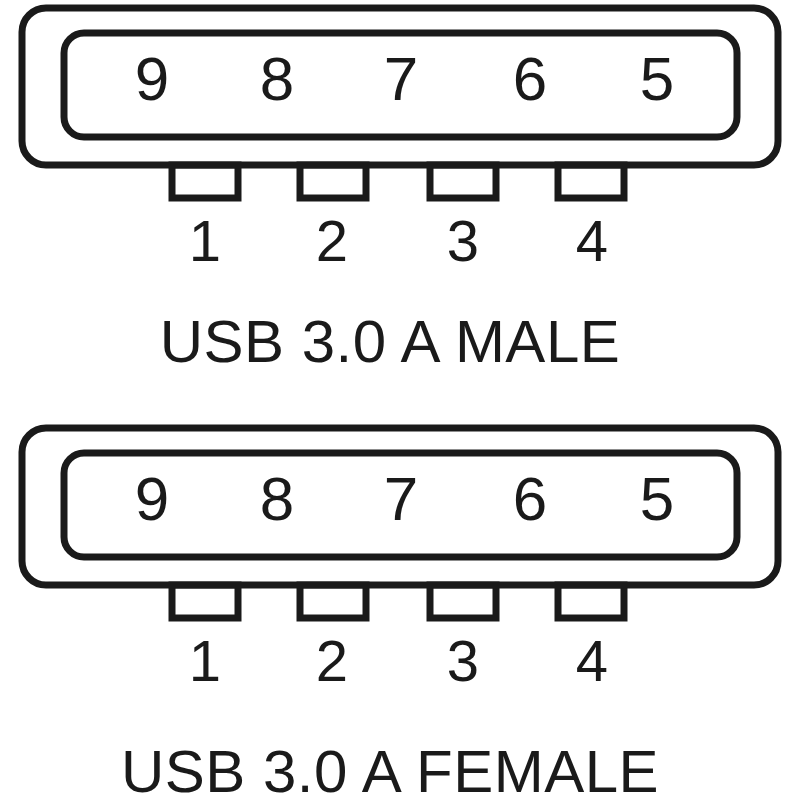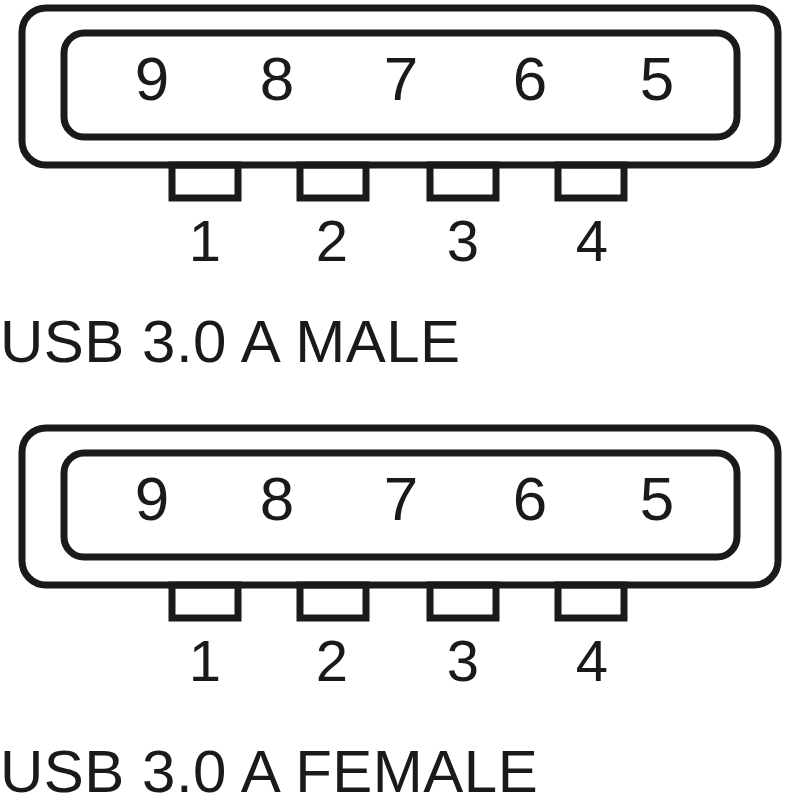--- a/index.html
+++ b/index.html
@@ -57,27 +57,29 @@
     top: 212px;
     width: 70px;
     margin-left: -35px;
   }
 
   
   .caption {
     position: absolute;
     left: 0;
     width: 696px;
+    text-align: center;
     font-family: "Liberation Sans", sans-serif;
     color: #1a1a1a;
     font-size: 60px;
     line-height: 1;
     letter-spacing: 0.5px;
     white-space: pre;
     user-select: none;
+    padding-left: 42px;
   }
   #caption-male   { top: 312px; }
   #caption-female { top: 742px; }
 </style>
 </head>
 <body>
 
 <div id="stage">
 
   <div class="connector-block" id="connector-male">

